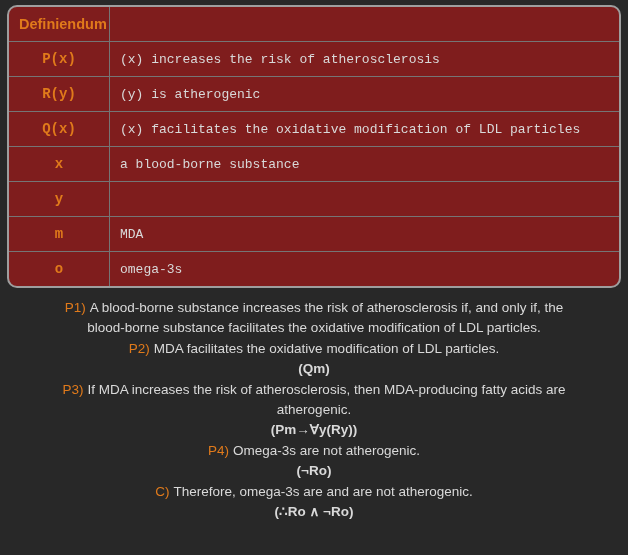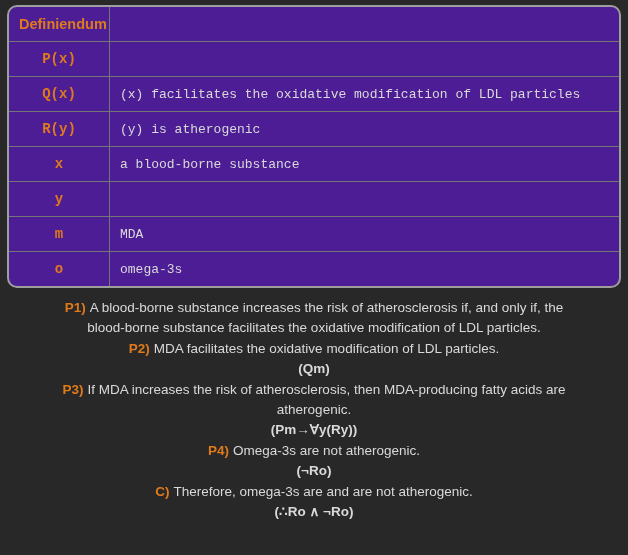--- a/index.html
+++ b/index.html
@@ -12,21 +12,21 @@
     background: #282828;
     font-family: "Liberation Sans", sans-serif;
     overflow: hidden;
   }
 
   
   .def-table {
     margin: 5px 7px 0 7px;
     border: 2px solid #9e9e9e;
     border-radius: 10px;
-    background: #4c1d95;
+    background: #7f1d1d;
     overflow: hidden;
   }
   .t-row {
     display: grid;
     grid-template-columns: 101px 1fr;
     height: 34px;
   }
   .t-row + .t-row {
     border-top: 1px solid #757575;
     font-family: Liberation Mono, monospace;
@@ -67,45 +67,46 @@
   }
   .argument p {
     max-width: 520px;
     margin: 0 auto;
     font-size: 13.5px;
     line-height: 20.4px;
     color: #d9d9d9;
   }
   .premise-label {
     color: #e07a1b;
-    font-weight: bold;
+    font-weight: normal;
     margin-right: 4px;
   }
   .formula {
     color: #e07a1b;
     font-weight: bold;
   }
 </style>
 </head>
 <body>
 
 <div class="def-table">
   <div class="t-row head">
     <div class="cell term">Definiendum</div>
   </div>
   <div class="t-row">
     <div class="cell term">P(x)</div>
+    <div class="cell defn">(x) increases the risk of atherosclerosis</div>
+  </div>
+  <div class="t-row">
+    <div class="cell term">R(y)</div>
+    <div class="cell defn">(y) is atherogenic</div>
   </div>
   <div class="t-row">
     <div class="cell term">Q(x)</div>
     <div class="cell defn">(x) facilitates the oxidative modification of LDL particles</div>
-  </div>
-  <div class="t-row">
-    <div class="cell term">R(y)</div>
-    <div class="cell defn">(y) is atherogenic</div>
   </div>
   <div class="t-row">
     <div class="cell term">x</div>
     <div class="cell defn">a blood-borne substance</div>
   </div>
   <div class="t-row">
     <div class="cell term">y</div>
   </div>
   <div class="t-row">
     <div class="cell term">m</div>

